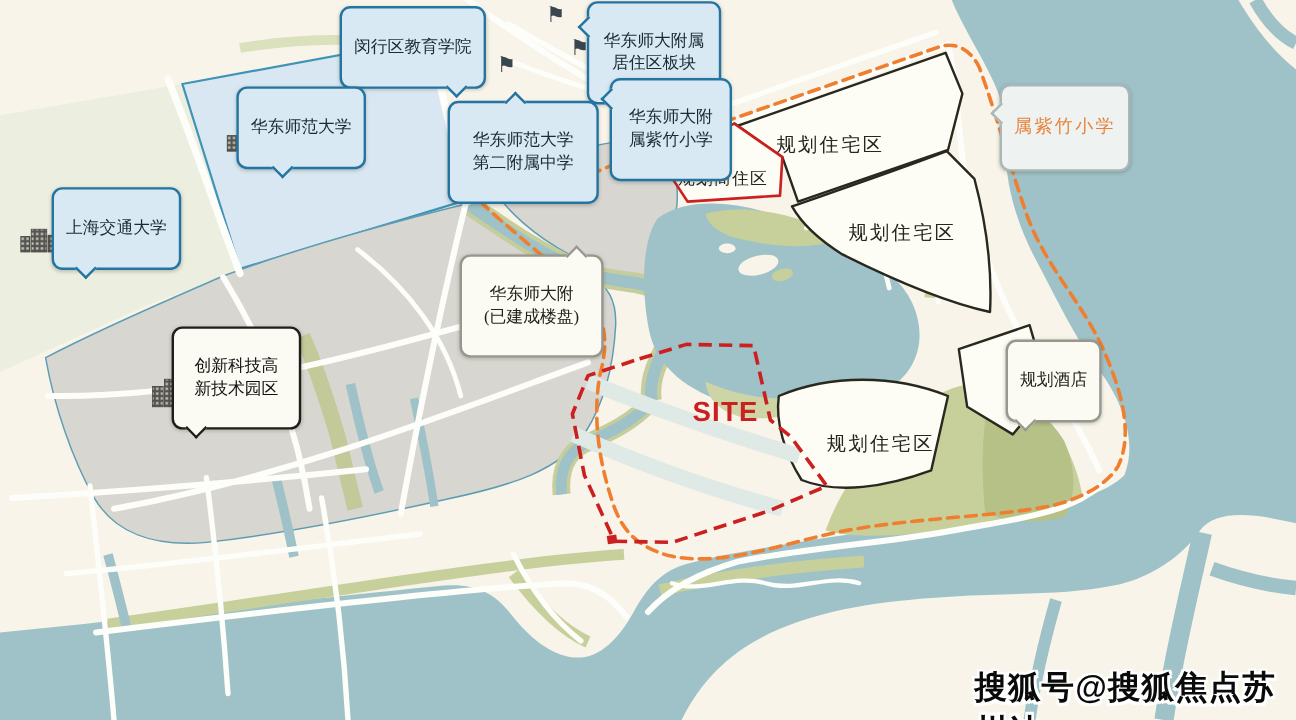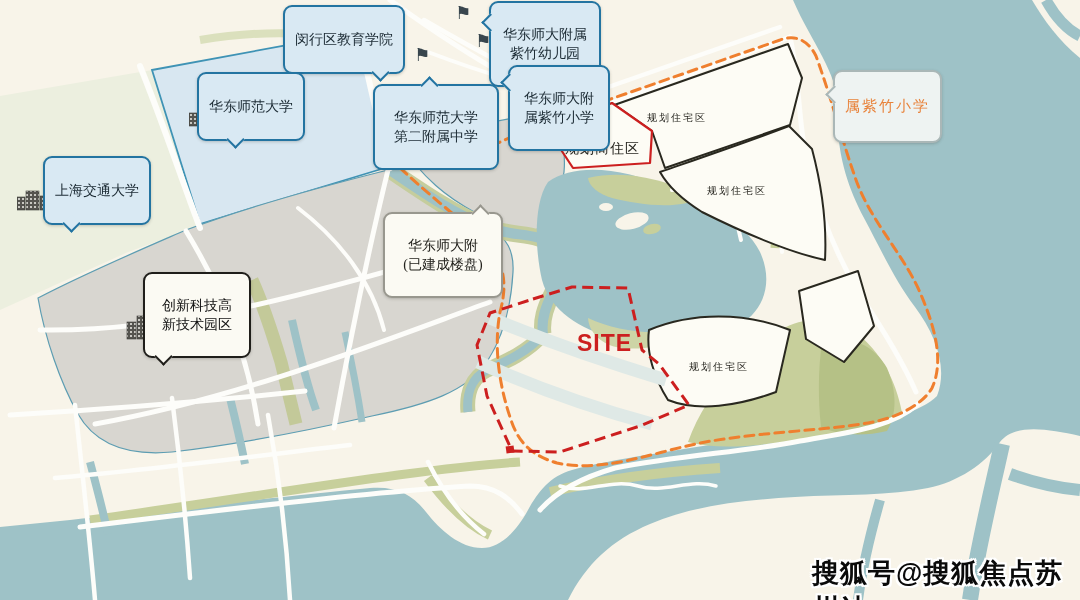--- a/index.html
+++ b/index.html
@@ -37,21 +37,21 @@
 .tail.tb{bottom:-7px;}
 .b>.tail.tb{border-right:2px solid var(--callout-blue-border);border-bottom:2px solid var(--callout-blue-border);}
 .w>.tail.tb{border-right:2px solid var(--callout-white-border);border-bottom:2px solid var(--callout-white-border);}
 .k>.tail.tb{border-right:2px solid var(--callout-black-border);border-bottom:2px solid var(--callout-black-border);}
 .tail.tt{top:-7px;}
 .b>.tail.tt{border-left:2px solid var(--callout-blue-border);border-top:2px solid var(--callout-blue-border);}
 .w>.tail.tt{border-left:2px solid var(--callout-white-border);border-top:2px solid var(--callout-white-border);}
 .tail.tl{left:-7px;}
 .b>.tail.tl{border-left:2px solid var(--callout-blue-border);border-bottom:2px solid var(--callout-blue-border);}
 .o>.tail.tl{border-left:2px solid #aab7b7;border-bottom:2px solid #aab7b7;}
-.maplabel{position:absolute;font-size:10px;color:#26251f;letter-spacing:2px;z-index:4;white-space:pre-line;}
+.maplabel{position:absolute;font-size:16px;color:#26251f;letter-spacing:2px;z-index:4;white-space:pre-line;}
 .site-label{position:absolute;font-family:"Liberation Sans","DejaVu Sans",sans-serif;
   font-weight:bold;font-size:23px;color:var(--site-red);letter-spacing:1px;z-index:4;}
 .flag{position:absolute;font-size:18px;color:var(--flag-color);z-index:4;
   font-family:"DejaVu Sans",sans-serif;line-height:1;}
 .bld{position:absolute;z-index:4;}
 .watermark{position:absolute;font-family:"Liberation Sans","DejaVu Sans",sans-serif;
   font-weight:700;font-size:27px;color:#0a0a0a;letter-spacing:1px;z-index:9;
   text-shadow:-2px -2px 0 #fff,2px -2px 0 #fff,-2px 2px 0 #fff,2px 2px 0 #fff,0 -2px 0 #fff,0 2px 0 #fff,-2px 0 0 #fff,2px 0 0 #fff;}
 </style>
 </head>
@@ -200,21 +200,21 @@
   <rect x="12" y="6" width="10" height="23" fill="url(#winpat)" stroke="#3e3d39" stroke-width="0.6"></rect>
   <circle cx="29" cy="13" r="9" fill="url(#winpat)" stroke="#3e3d39" stroke-width="0.6"></circle>
 </svg>
 
 <div class="callout b" style="left:283px;top:5px;">
   <span>闵行区教育学院</span>
   <i class="tail tb" style="right:16px;"></i>
 </div>
 <div class="callout b" style="left:489px;top:1px;width:96px;padding:2px 6px;">
   <span>华东师大附属
-紫竹幼儿园</span>
+居住区板块</span>
   <i class="tail tl" style="top:13px;"></i>
 </div>
 <div class="callout b" style="left:197px;top:72px;">
   <span>华东师范大学</span>
   <i class="tail tb" style="left:30px;"></i>
 </div>
 <div class="callout b" style="left:373px;top:84px;width:110px;padding:2px 6px;">
   <span>华东师范大学
 第二附属中学</span>
   <i class="tail tt" style="left:48px;"></i>
@@ -234,20 +234,24 @@
 </div>
 <div class="callout w" style="left:383px;top:212px;width:104px;padding:2px 6px;">
   <span>华东师大附
 (已建成楼盘)</span>
   <i class="tail tt" style="left:auto;right:14px;"></i>
 </div>
 <div class="callout k" style="left:143px;top:272px;width:92px;padding:2px 6px;">
   <span>创新科技高
 新技术园区</span>
   <i class="tail tb" style="left:12px;"></i>
+</div>
+<div class="callout w" style="left:838px;top:283px;">
+  <span>规划酒店</span>
+  <i class="tail tb" style="left:8px;"></i>
 </div>
 
 <span class="maplabel" style="left:647px;top:111px;">规划住宅区</span>
 <span class="maplabel" style="left:707px;top:184px;">规划住宅区</span>
 <span class="maplabel" style="left:689px;top:360px;">规划住宅区</span>
 <span class="maplabel" style="left:565px;top:140px;font-size:14px;letter-spacing:1px;">规划商住区</span>
 <span class="site-label" style="left:577px;top:330px;">SITE</span>
 
 <span class="watermark" style="left:812px;top:555px;">搜狐号@搜狐焦点苏州站</span>
 

